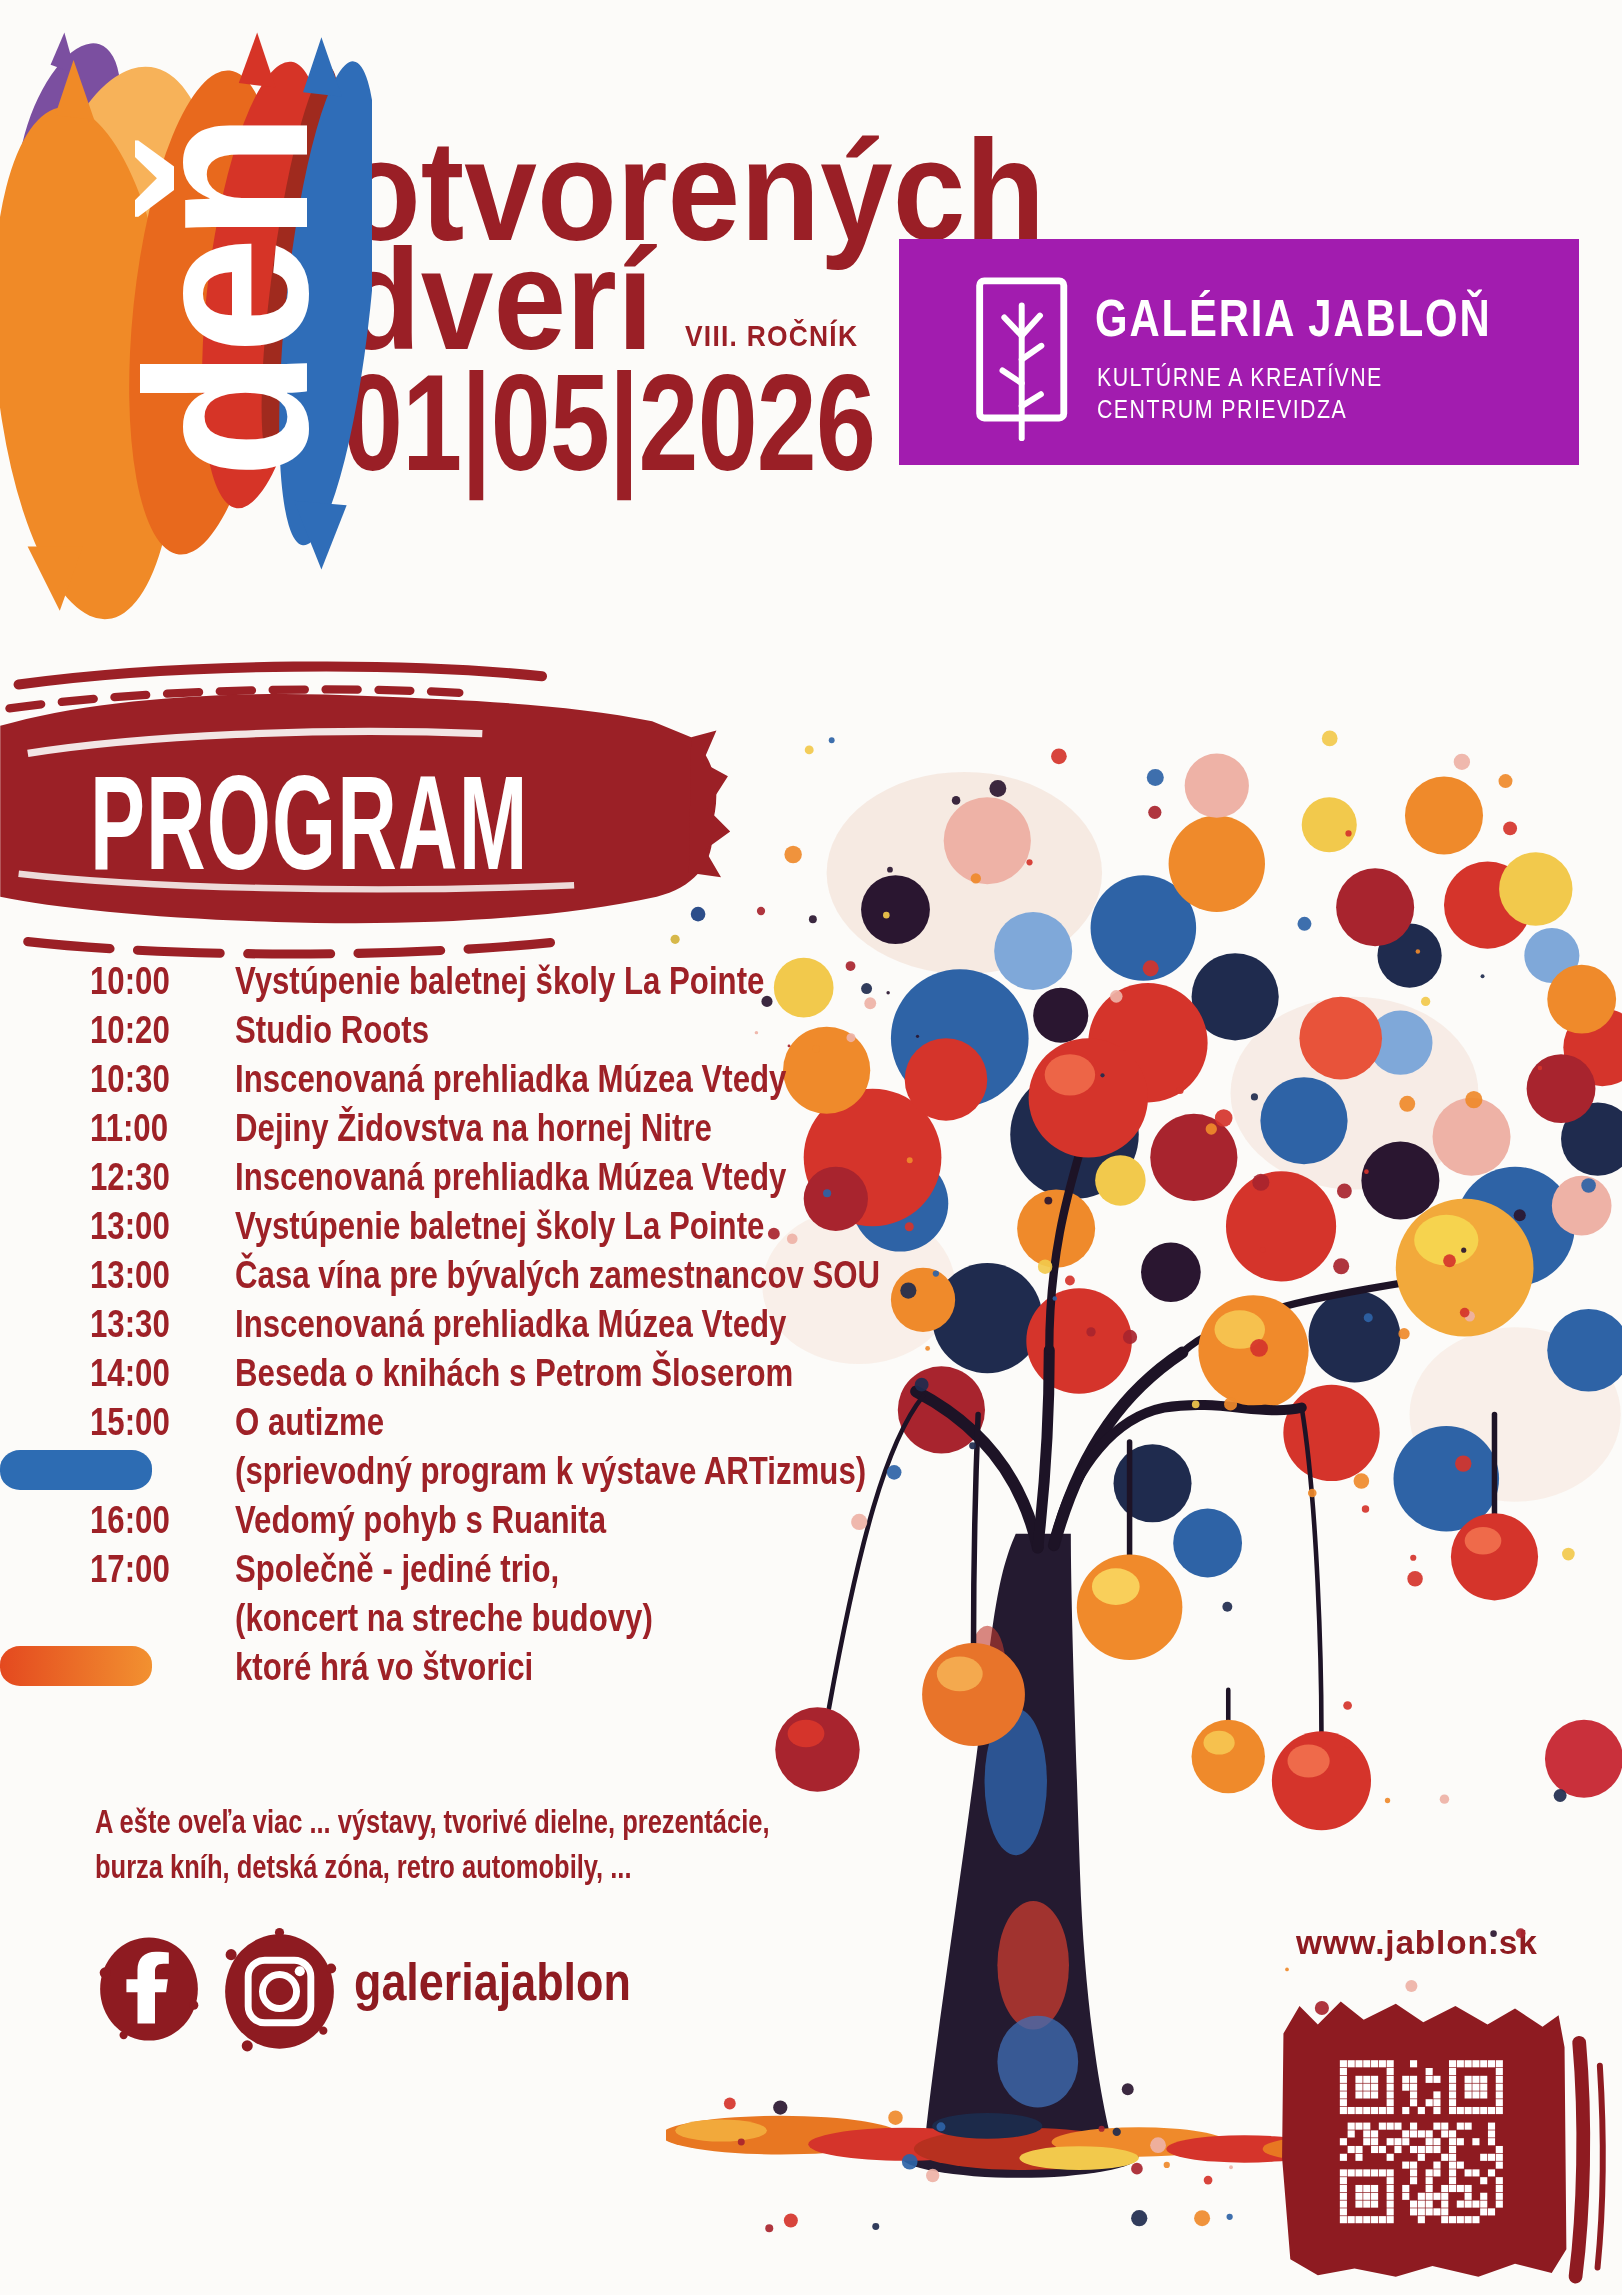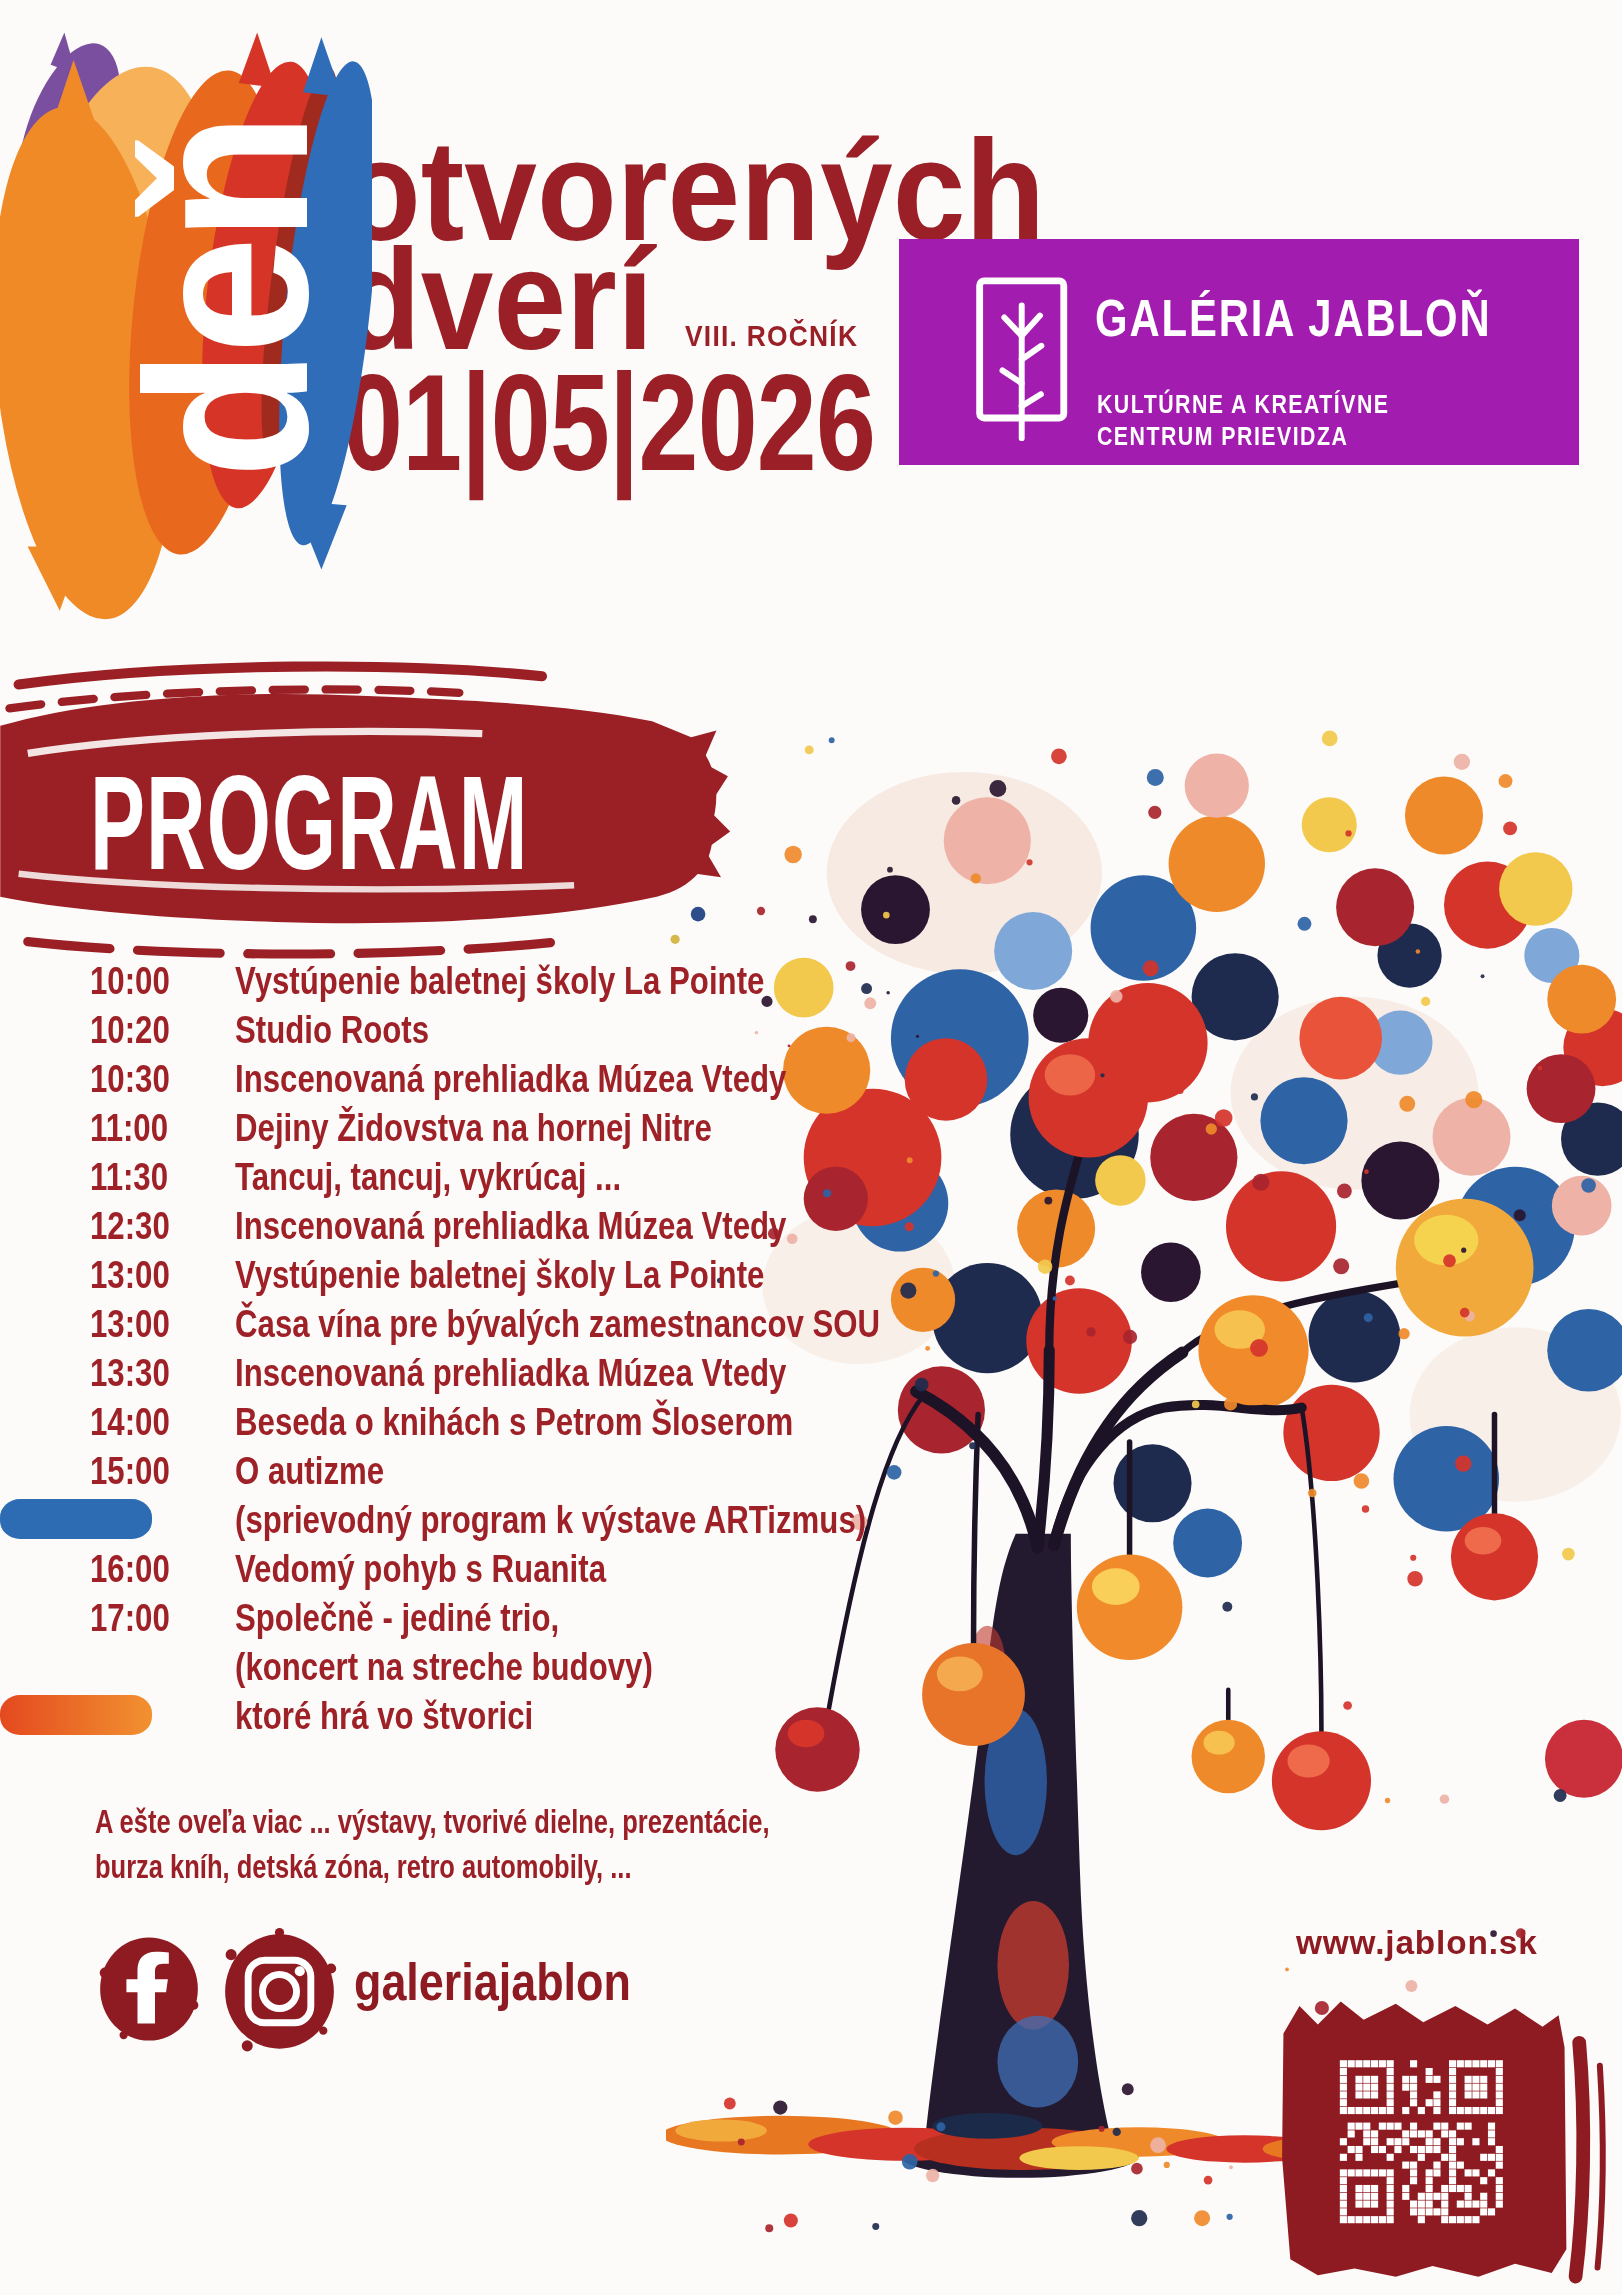--- a/index.html
+++ b/index.html
@@ -16,22 +16,22 @@
   .title2{left:341px;top:229px;font-size:142px;font-weight:bold;color:#9a1f26;line-height:1;text-align:center;}
   .title2 .cond{transform:scaleX(0.92);}
   .edition{left:685px;top:319px;font-size:30px;font-weight:bold;color:#9a1f26;letter-spacing:1.4px;}
   .edition .cond{transform:scaleX(0.88);}
   .date{left:343px;top:353px;font-size:138px;font-weight:bold;color:#9a1f26;line-height:1;}
   .date .cond{transform:scaleX(0.78);letter-spacing:-0.9px;}
   .logo-box{left:899px;top:239px;width:680px;height:226px;background:#a21caf;z-index:2;}
   .logo-name{position:absolute;left:196px;top:54px;color:#fff;font-weight:bold;font-size:51px;
              letter-spacing:2.3px;line-height:1;}
   .logo-name .cond{transform:scaleX(0.82);}
-  .logo-sub{position:absolute;left:198px;color:#fff;font-weight:bold;font-size:26px;
-            letter-spacing:1.8px;line-height:1;margin-top:27px;}
+  .logo-sub{position:absolute;left:198px;color:#fff;font-weight:normal;font-size:26px;
+            letter-spacing:1.8px;line-height:1;}
   .logo-sub .cond{transform:scaleX(0.82);}
   .tagline{left:956px;top:477px;font-size:39px;font-weight:bold;color:#9a1f26;}
   .tagline .cond{transform:scaleX(0.92);}
   
   .program-title{left:90px;top:757px;font-size:133px;font-weight:bold;color:#ffffff;
                  line-height:1;z-index:4;}
   .program-title .cond{transform:scaleX(0.62);letter-spacing:1.8px;}
   .plist{left:90px;top:956px;width:900px;z-index:4;}
   .prow{position:relative;height:49px;line-height:49px;font-size:39px;font-weight:bold;
         color:#9e2127;}
@@ -374,24 +374,20 @@
         <span class="ptime">10:20</span>
         <span class="ptext">Studio Roots</span>
       </div>
       <div class="prow">
         <span class="ptime">10:30</span>
         <span class="ptext">Inscenovaná prehliadka Múzea Vtedy</span>
       </div>
       <div class="prow">
         <span class="ptime">11:00</span>
         <span class="ptext">Dejiny Židovstva na hornej Nitre</span>
-      </div>
-      <div class="prow">
-        <span class="ptime">11:30</span>
-        <span class="ptext">Tancuj, tancuj, vykrúcaj ...</span>
       </div>
       <div class="prow">
         <span class="ptime">12:30</span>
         <span class="ptext">Inscenovaná prehliadka Múzea Vtedy</span>
       </div>
       <div class="prow">
         <span class="ptime">13:00</span>
         <span class="ptext">Vystúpenie baletnej školy La Pointe</span>
       </div>
       <div class="prow">

